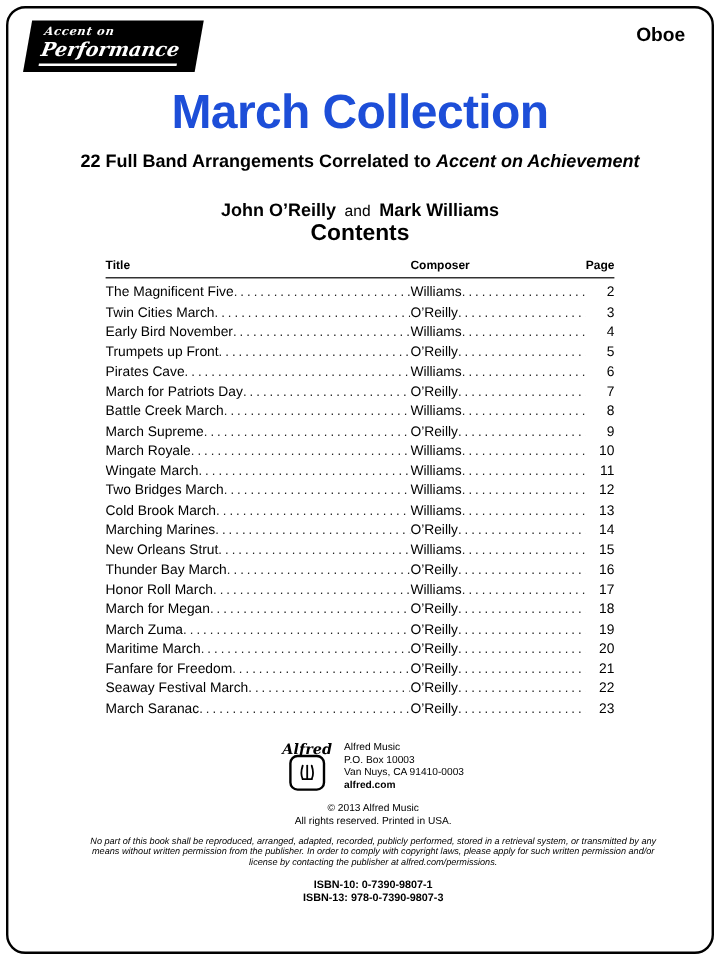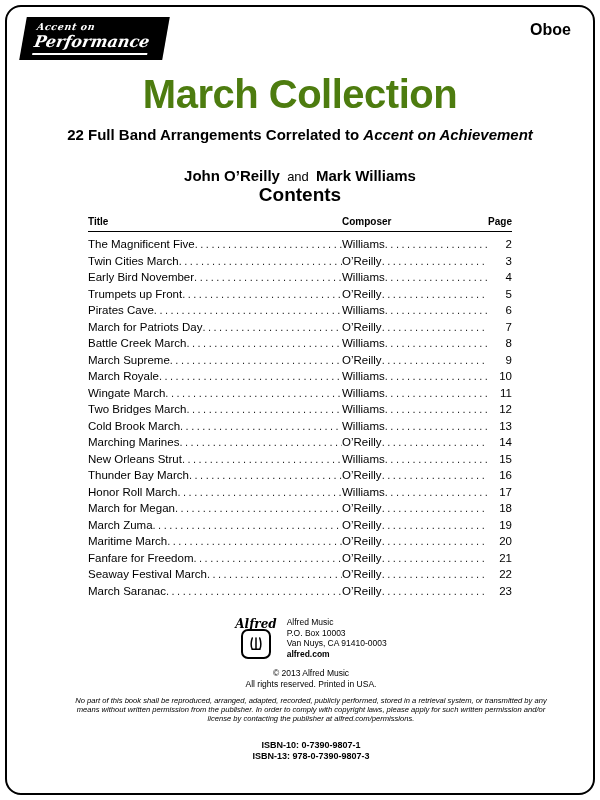--- a/index.html
+++ b/index.html
@@ -12,21 +12,21 @@
   
   .header-bar { display:flex; justify-content:space-between; align-items:flex-start; padding:10px 22px 0 16px; }
   .series-logo {
     background:#000; color:#fff; transform:skewX(-10deg);
     padding:4px 16px 5px 12px; display:inline-block;
   }
   .logo-line1 { display:block; font:italic bold 9.5px "DejaVu Serif", serif; letter-spacing:.6px; }
   .logo-line2 { display:block; font:italic bold 16px "DejaVu Serif", serif; border-bottom:2px solid #fff; padding-bottom:2px; }
   .instrument { font-size:16px; font-weight:bold; margin-top:4px; }
   
-  .page-title { text-align:center; font-size:40px; font-weight:bold; letter-spacing:-0.5px; margin-top:12px; line-height:44px; color:#4d7c0f; }
+  .page-title { text-align:center; font-size:40px; font-weight:bold; letter-spacing:-0.5px; margin-top:12px; line-height:44px; color:#1d4ed8; }
   .subtitle { text-align:center; font-size:15px; font-weight:bold; margin-top:10px; }
   .subtitle .it { font-style:italic; }
   .authors { text-align:center; font-size:15px; margin-top:24px; }
   .authors .name { font-weight:bold; }
   .authors .conj { font-size:13px; margin:0 3px; }
   
   .contents-heading { text-align:center; font-size:19px; font-weight:bold; }
   .toc { width:424px; margin:10px auto 0 auto; }
   .toc-head { display:flex; font-size:10px; font-weight:bold; border-bottom:1.3px solid #000; padding-bottom:4px; margin-bottom:4px; align-items:baseline; }
   .h-title { width:254px; }
@@ -45,21 +45,21 @@
   
   .footer { margin-top:18px; text-align:center;padding-left:22px; }
   .publisher { display:flex; justify-content:center; align-items:flex-start; gap:10px; }
   .alfred-logo { display:flex; flex-direction:column; align-items:center; }
   .alfred-script { font:italic bold 12px "DejaVu Serif", serif; margin-bottom:-2px; }
   .alfred-mark { width:26px; height:26px; border:2px solid #000; border-radius:7px; display:flex; align-items:center; justify-content:center; }
   .pub-address { text-align:left; font-size:8.5px; line-height:10.5px; }
   .pub-site { font-weight:bold; }
   .copyright { font-size:8.5px; line-height:10.5px; margin-top:9px; }
   .legal { width:478px; margin:7px auto 0 auto; font-size:7.6px; line-height:9.2px; font-style:italic; }
-  .isbn { font-size:9px; font-weight:bold; line-height:11px; margin-top:16px; }
+  .isbn { font-size:9px; font-weight:bold; line-height:11px; margin-top:8px; }
 </style>
 </head>
 <body>
 
 <div class="page">
 
   <div class="header-bar">
     <div class="series-logo">
       <span class="logo-line1">Accent on</span>
       <span class="logo-line2">Performance</span>

